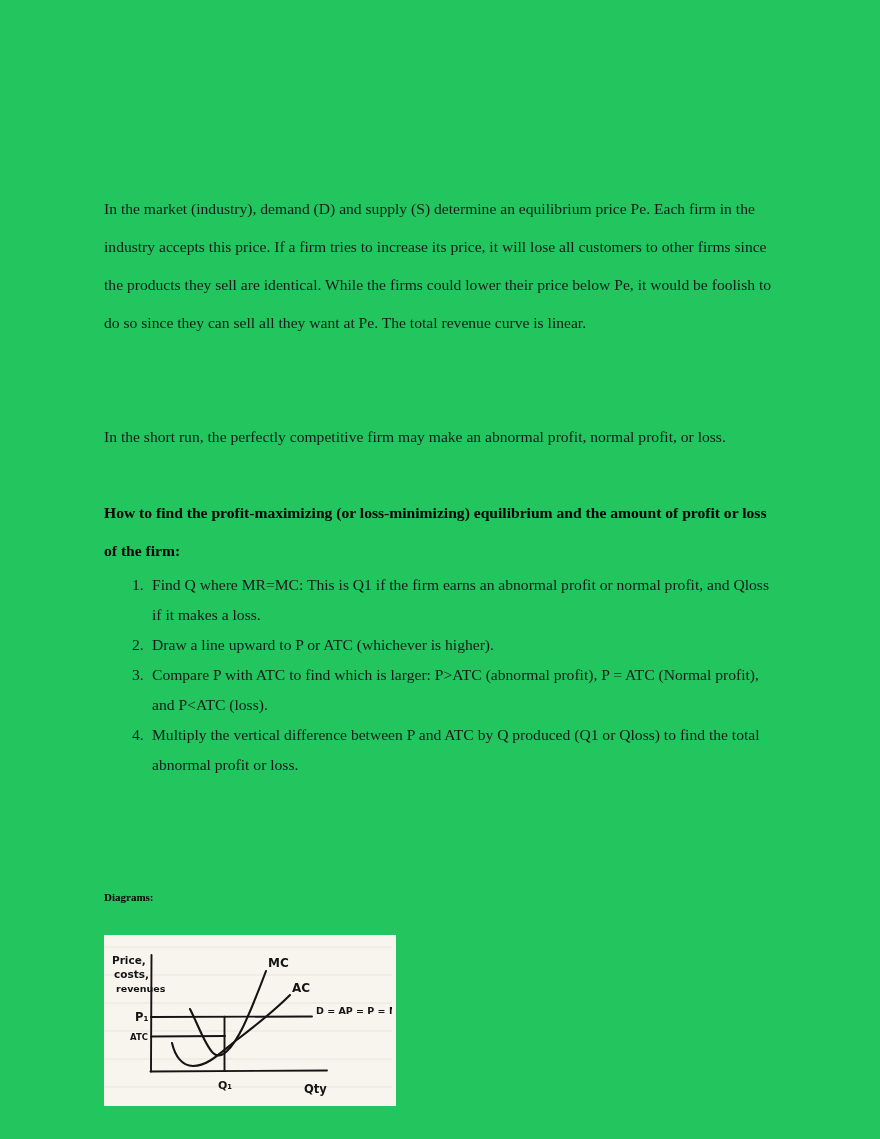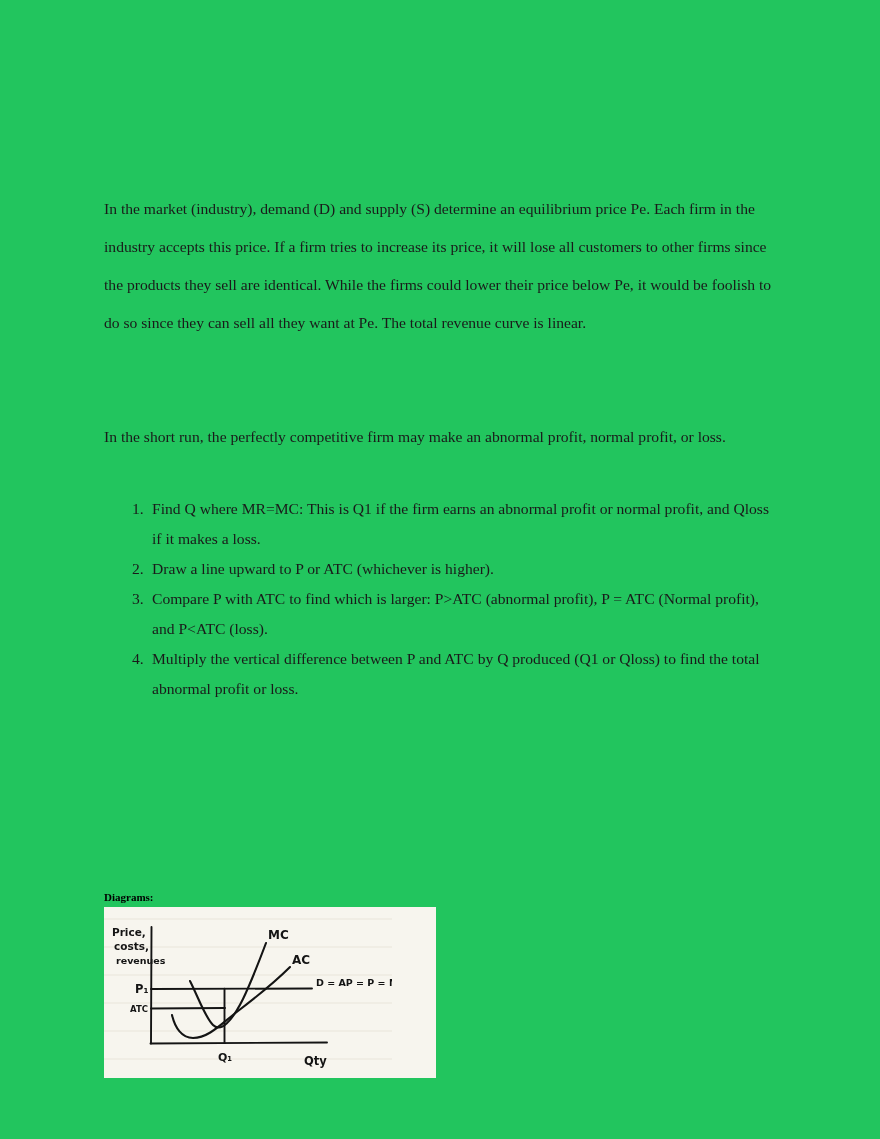--- a/index.html
+++ b/index.html
@@ -73,22 +73,22 @@
     position: absolute;
     left: 104px;
     top: 878px;
     font-size: 11px;
     font-weight: bold;
     line-height: 20px;
   }
   .diagram-wrap {
     position: absolute;
     left: 104px;
-    top: 907px;
-    width: 332px;
+    top: 935px;
+    width: 292px;
     height: 171px;
     background: #f7f5ee;
     overflow: hidden;
   }
   .diagram-wrap svg {
     display: block;
   }
   .caption-right {
     position: absolute;
     left: 404px;
@@ -114,20 +114,21 @@
 
     <div class="spacer-line"></div>
 
 
     <div class="spacer-line"></div>
 
     <p class="body-text">In the short run, the perfectly competitive firm may make an abnormal profit, normal profit, or loss.</p>
 
     <div class="spacer-line"></div>
 
+    <h2 class="heading">How to find the profit-maximizing (or loss-minimizing) equilibrium and the amount of profit or loss of the firm:</h2>
 
     <ol class="steps">
       <li>Find Q where MR=MC: This is Q1 if the firm earns an abnormal profit or normal profit, and Qloss if it makes a loss.</li>
       <li>Draw a line upward to P or ATC (whichever is higher).</li>
       <li>Compare P with ATC to find which is larger: P&gt;ATC (abnormal profit), P = ATC (Normal profit), and P&lt;ATC (loss).</li>
       <li>Multiply the vertical difference between P and ATC by Q produced (Q1 or Qloss) to find the total abnormal profit or loss.</li>
     </ol>
 
   </div>
 

